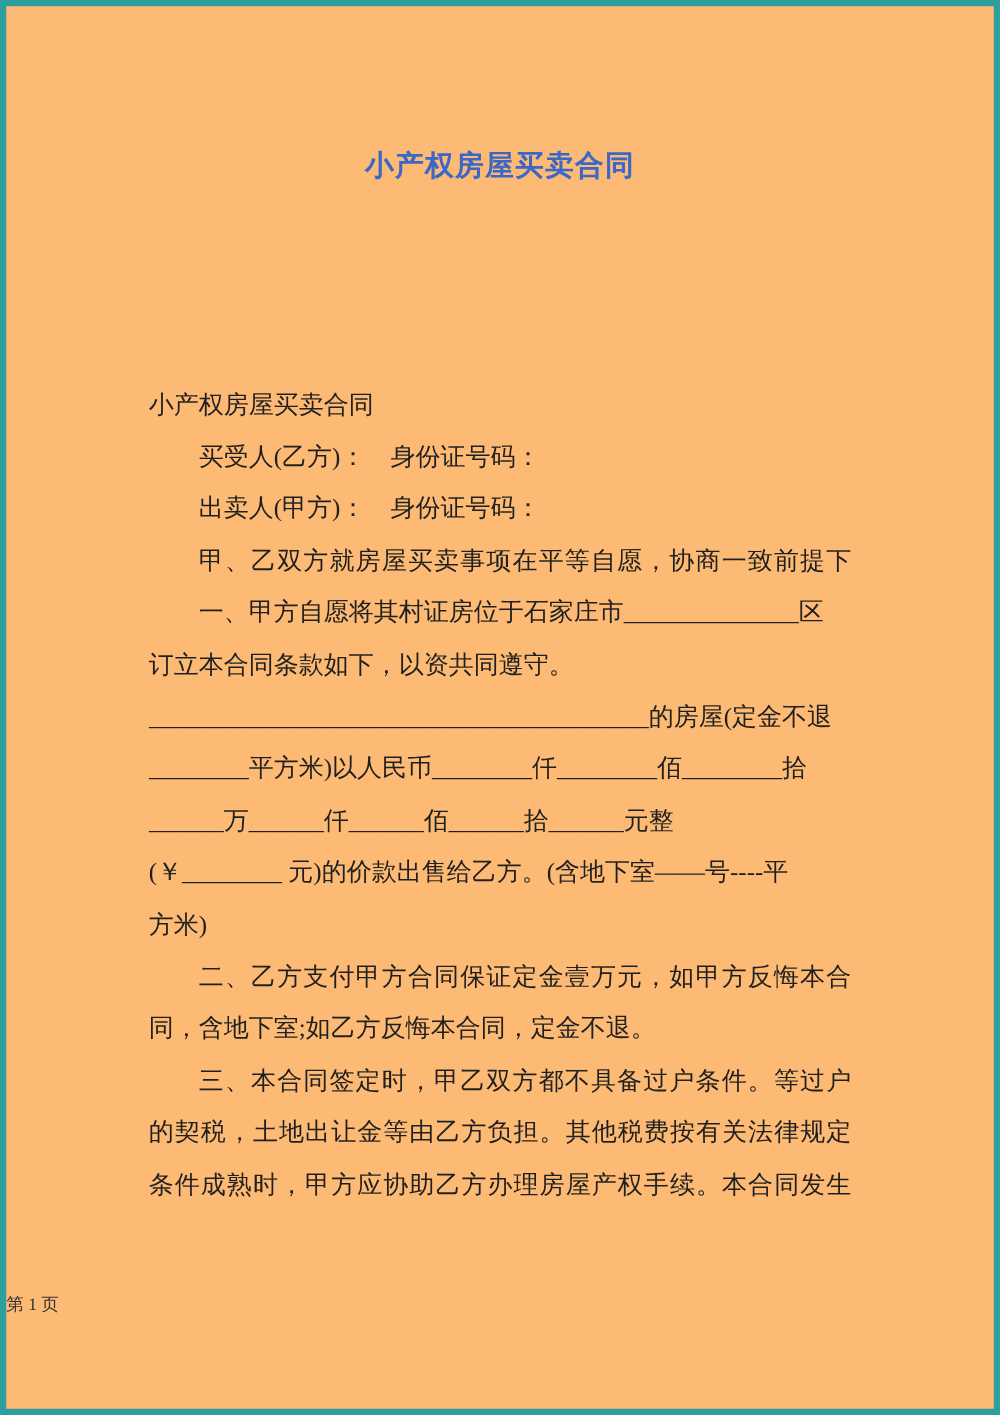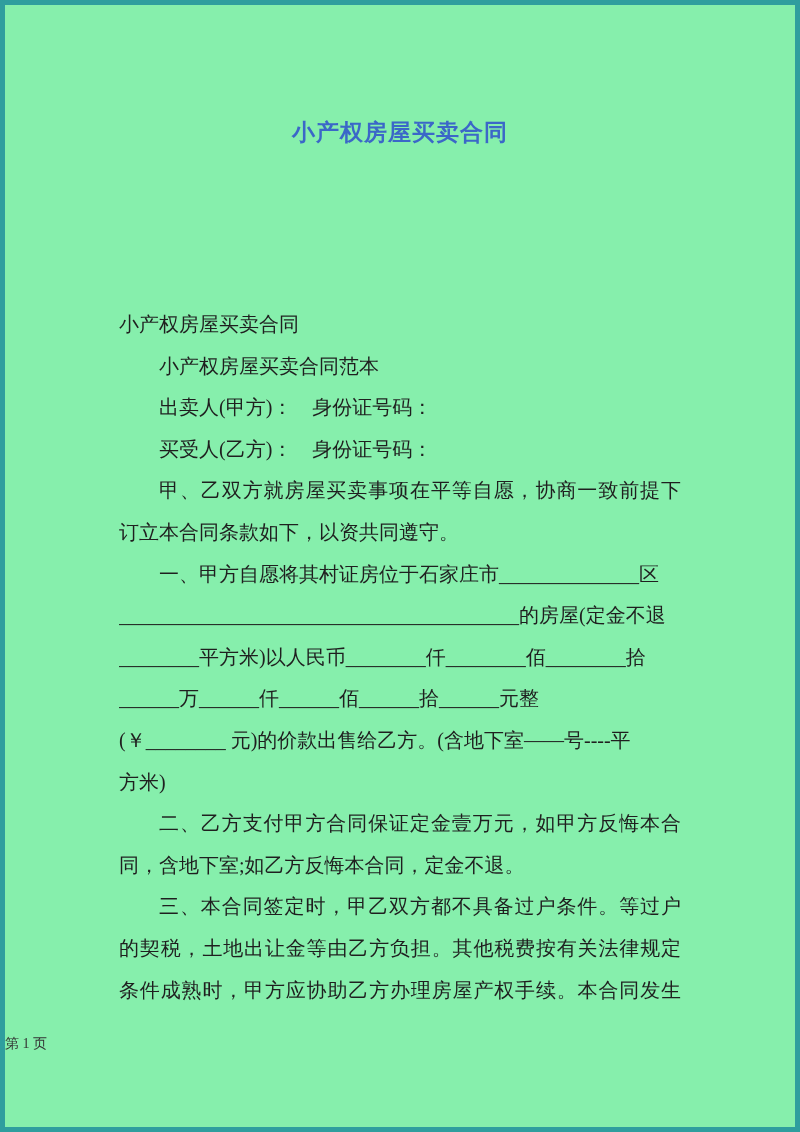--- a/index.html
+++ b/index.html
@@ -53,32 +53,31 @@
     top: 1030px;
     left: 0;
     width: 100%;
     font-size: 14px;
     color: #333333;
   }
 </style>
 </head>
 <body>
 
-<div class="page" style="border-color: rgb(47, 158, 158); background: #86efac;">
+<div class="page" style="border-color: rgb(47, 158, 158); background: #fdba74;">
 
   <h1 class="doc-title" style="color: rgb(59, 103, 200);">小产权房屋买卖合同</h1>
 
   <div class="doc-body">
     <div class="line">小产权房屋买卖合同</div>
-    <div class="line indent">小产权房屋买卖合同范本</div>
+    <div class="line indent">买受人(乙方)：　身份证号码：</div>
     <div class="line indent">出卖人(甲方)：　身份证号码：</div>
-    <div class="line indent">买受人(乙方)：　身份证号码：</div>
     <div class="line indent justify">甲、乙双方就房屋买卖事项在平等自愿，协商一致前提下</div>
+    <div class="line indent">一、甲方自愿将其村证房位于石家庄市______________区</div>
     <div class="line">订立本合同条款如下，以资共同遵守。</div>
-    <div class="line indent">一、甲方自愿将其村证房位于石家庄市______________区</div>
     <div class="line">________________________________________的房屋(定金不退</div>
     <div class="line">________平方米)以人民币________仟________佰________拾</div>
     <div class="line">______万______仟______佰______拾______元整</div>
     <div class="line">(￥________ 元)的价款出售给乙方。(含地下室——号----平</div>
     <div class="line">方米)</div>
     <div class="line indent justify">二、乙方支付甲方合同保证定金壹万元，如甲方反悔本合</div>
     <div class="line">同，含地下室;如乙方反悔本合同，定金不退。</div>
     <div class="line indent justify">三、本合同签定时，甲乙双方都不具备过户条件。等过户</div>
     <div class="line justify">的契税，土地出让金等由乙方负担。其他税费按有关法律规定</div>
     <div class="line justify">条件成熟时，甲方应协助乙方办理房屋产权手续。本合同发生</div>

